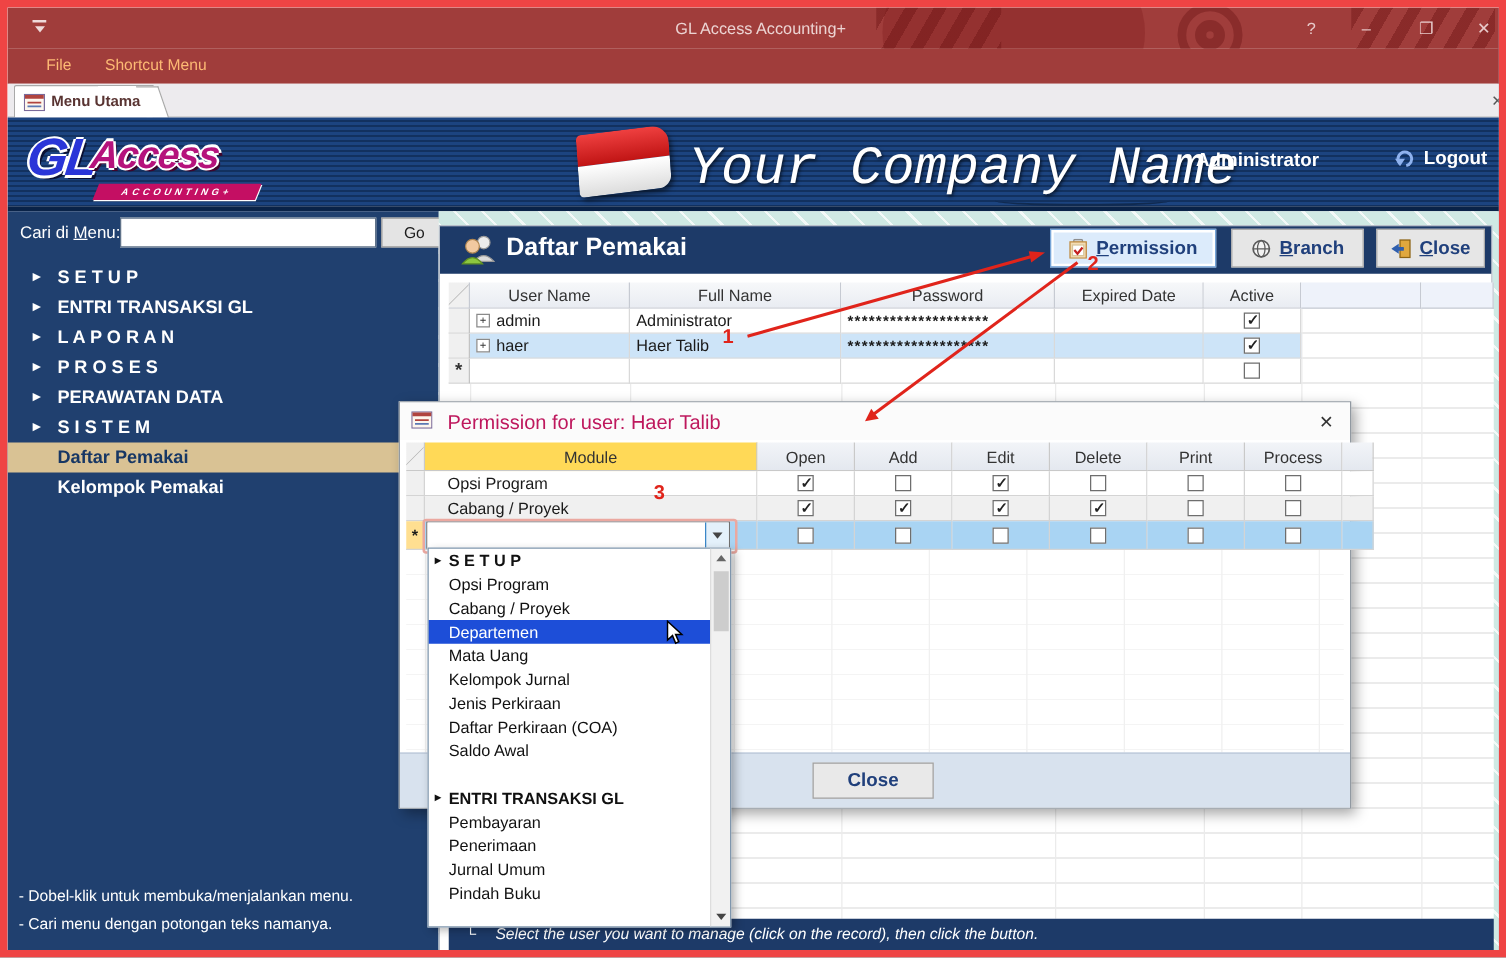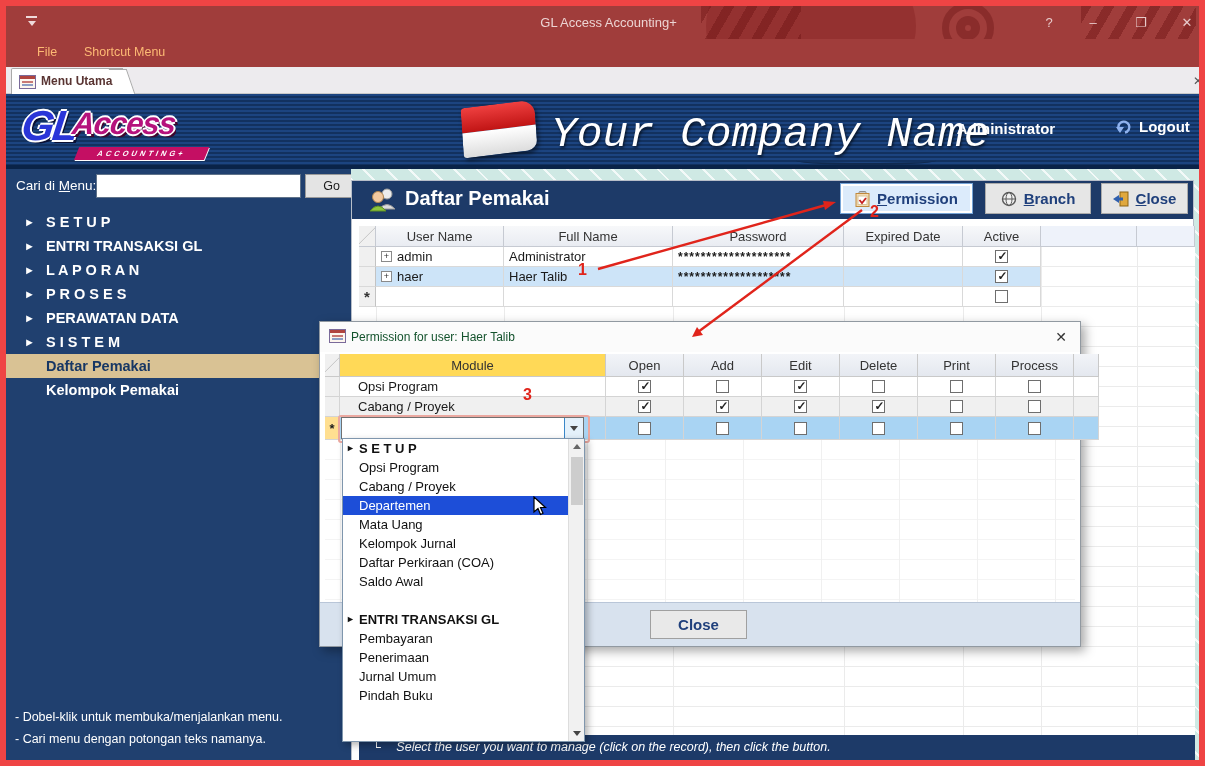--- a/index.html
+++ b/index.html
@@ -106,21 +106,21 @@
   .grid-bg{position:absolute;left:7px;top:66px;width:836px;height:488px;z-index:1;
       background:repeating-linear-gradient(180deg,#fff 0 19px,#ebebeb 19px 20px)}
   .vline{position:absolute;top:66px;height:488px;width:1px;background:#ebebeb;z-index:1}
   .form-footer{position:absolute;left:7px;top:554px;width:836px;height:25px;background:#1d3a68;z-index:3;
       color:#fff;font-style:italic;font-size:12.5px;line-height:25px;padding-left:13px;white-space:nowrap}
 
   
   .dialog{position:absolute;left:313px;top:315px;width:762px;height:326px;background:#fff;border:1px solid #9199a1;
       box-shadow:4px 4px 10px rgba(0,0,0,.35);z-index:20}
   .dlg-title{position:absolute;left:0;top:0;width:760px;height:30px;background:#fbfbfb}
-  .dlg-title-text{position:absolute;left:31px;top:8px;font-size:12px;color:#14532d;white-space:nowrap}
+  .dlg-title-text{position:absolute;left:38px;top:8px;font-size:16px;color:#be185d;white-space:nowrap}
   .dlg-close{position:absolute;left:728px;top:4px;width:26px;height:22px;text-align:center;line-height:22px;
       font-size:14px;color:#333}
   .drow{position:absolute;display:flex;height:20px;z-index:2}
   .dcell{border-right:1px solid #d4d4d4;border-bottom:1px solid #d4d4d4;background:#fff;font-size:13px;color:#1a1a1a;
       display:flex;align-items:center;overflow:hidden;white-space:nowrap}
   .dhead .dcell{background:linear-gradient(#f2f4f8,#e4e8ef);border-color:#c9c9c9;justify-content:center;color:#333;height:23px}
   .dhead .dcell.module{background:#ffd957}
   .dcell.module-cell{padding-left:18px}
   .dcell.ctr{justify-content:center}
   .d-sel{width:15px}.d-mod{width:266px}.d-perm{width:78px}.d-rest{width:25px}
@@ -479,20 +479,21 @@
     </div>
   </div>
 
   <div class="dropdown">
     <div class="dd-item group"><span class="grp-arr">►</span><span>S E T U P</span></div>
     <div class="dd-item">Opsi Program</div>
     <div class="dd-item">Cabang / Proyek</div>
     <div class="dd-item selected">Departemen</div>
     <div class="dd-item">Mata Uang</div>
     <div class="dd-item">Kelompok Jurnal</div>
+    <div class="dd-item">Jenis Perkiraan</div>
     <div class="dd-item">Daftar Perkiraan (COA)</div>
     <div class="dd-item">Saldo Awal</div>
     <div class="dd-item"></div>
     <div class="dd-item group"><span class="grp-arr">►</span><span>ENTRI TRANSAKSI GL</span></div>
     <div class="dd-item">Pembayaran</div>
     <div class="dd-item">Penerimaan</div>
     <div class="dd-item">Jurnal Umum</div>
     <div class="dd-item">Pindah Buku</div>
     <div class="dd-scroll">
       <span class="tri-up dd-up"></span>

